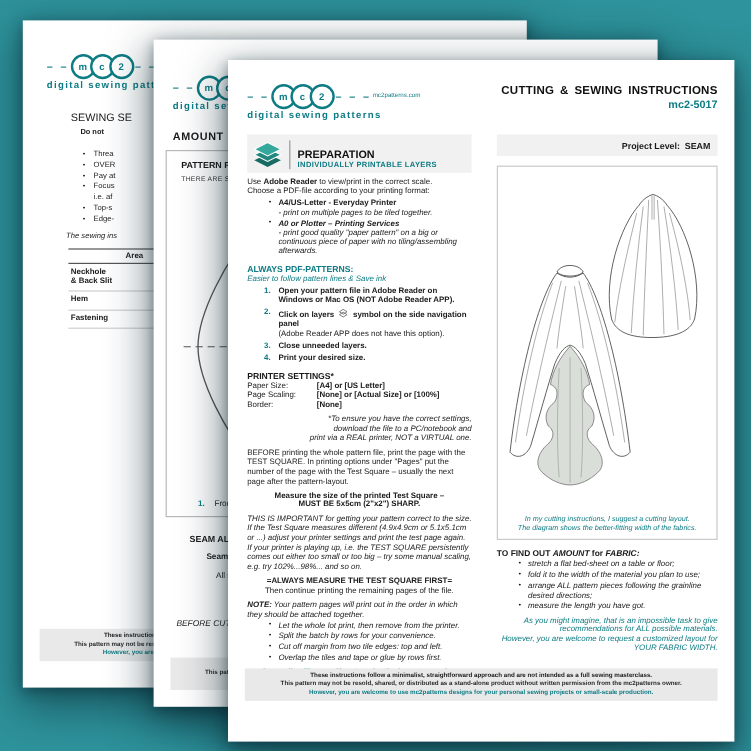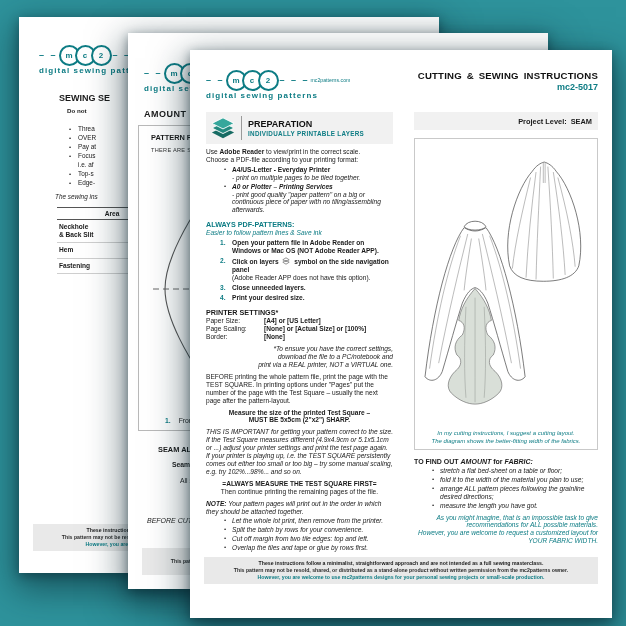--- a/index.html
+++ b/index.html
@@ -39,21 +39,21 @@
   
   .fp-pad{padding:20px 14px 0 16px;}
   .fp-header{display:flex;justify-content:space-between;align-items:flex-start;}
   .fp-titles{text-align:right;line-height:1.3;margin-left:33px;}
   .fp-title{font-weight:bold;font-size:9.6px;letter-spacing:.2px;word-spacing:2px;color:#111;}
   .fp-code{font-weight:bold;font-size:9px;color:#0d7c84;}
   .fp-subtitle{font-weight:bold;font-size:9px;color:#0d7c84;}
   .fp-cols{display:flex;gap:9px;margin-top:12px;}
   .col-left{width:199px;}
   .col-right{width:184px;flex:1;padding-left:12px;}
-  .prep-bar{background:#f1f1f1;display:flex;align-items:center;gap:6px;padding:3px 5px;height:26px;}
+  .prep-bar{background:#f1f1f1;display:flex;align-items:flex-end;gap:6px;padding:3px 5px;height:26px;}
   .prep-divider{width:1px;height:24px;background:#9a9a9a;}
   .prep-title{font-weight:bold;font-size:9px;color:#111;line-height:1.15;}
   .prep-sub{font-weight:bold;font-size:6.3px;color:#0d7c84;letter-spacing:.3px;}
   .level-bar{background:#f1f1f1;height:18px;display:flex;align-items:center;justify-content:flex-end;
     font-size:7.4px;padding:0 6px;font-weight:bold;gap:4px;}
   .t{font-size:6.6px;line-height:1.2;margin:4px 0 0 0;}
   .b{font-weight:bold;}
   .it{font-style:italic;}
   .center{text-align:center;}
   .right{text-align:right;}
@@ -88,21 +88,21 @@
   .mp-box-sub{position:absolute;left:12px;top:21px;font-size:5.6px;color:#333;letter-spacing:.3px;}
   .mp-caption{position:absolute;left:26px;bottom:6px;font-size:6.8px;}
   .mp-caption .num{color:#0d7c84;font-weight:bold;margin-right:8px;}
   .mp-seam1{position:absolute;left:30px;top:412px;font-weight:bold;font-size:7.4px;}
   .mp-seam2{position:absolute;left:44px;top:428px;font-weight:bold;font-size:6.8px;}
   .mp-seam3{position:absolute;left:52px;top:444px;font-size:6.8px;}
   .mp-before{position:absolute;left:19px;top:484px;font-style:italic;font-size:7px;}
 
   
   .bp-logo{position:absolute;left:20px;top:28px;}
-  .bp-heading{position:absolute;left:40px;top:76px;font-weight:bold;font-size:9px;}
+  .bp-heading{position:absolute;left:40px;top:76px;font-weight:normal;font-size:9px;}
   .bp-sub{position:absolute;left:48px;top:90px;font-size:6.2px;font-weight:bold;}
   .bp-bullets{position:absolute;left:50px;top:108px;width:200px;margin:0;padding:0;list-style:none;}
   .bp-bullets li{position:relative;padding-left:9px;font-size:6.4px;line-height:1.4;}
   .bp-bullets li::before{content:"•";position:absolute;left:0;font-size:6px;}
   .bp-bullets li.cont{padding-left:9px;}
   .bp-bullets li.cont::before{content:"";}
   .bp-note{position:absolute;left:36px;top:176px;font-style:italic;font-size:6.4px;}
   .bp-table{position:absolute;left:38px;top:190px;width:240px;font-size:6.6px;}
   .bp-th{border-top:1px solid #555;border-bottom:1px solid #555;font-weight:bold;
     padding:2px 0;width:110px;text-align:center;}

